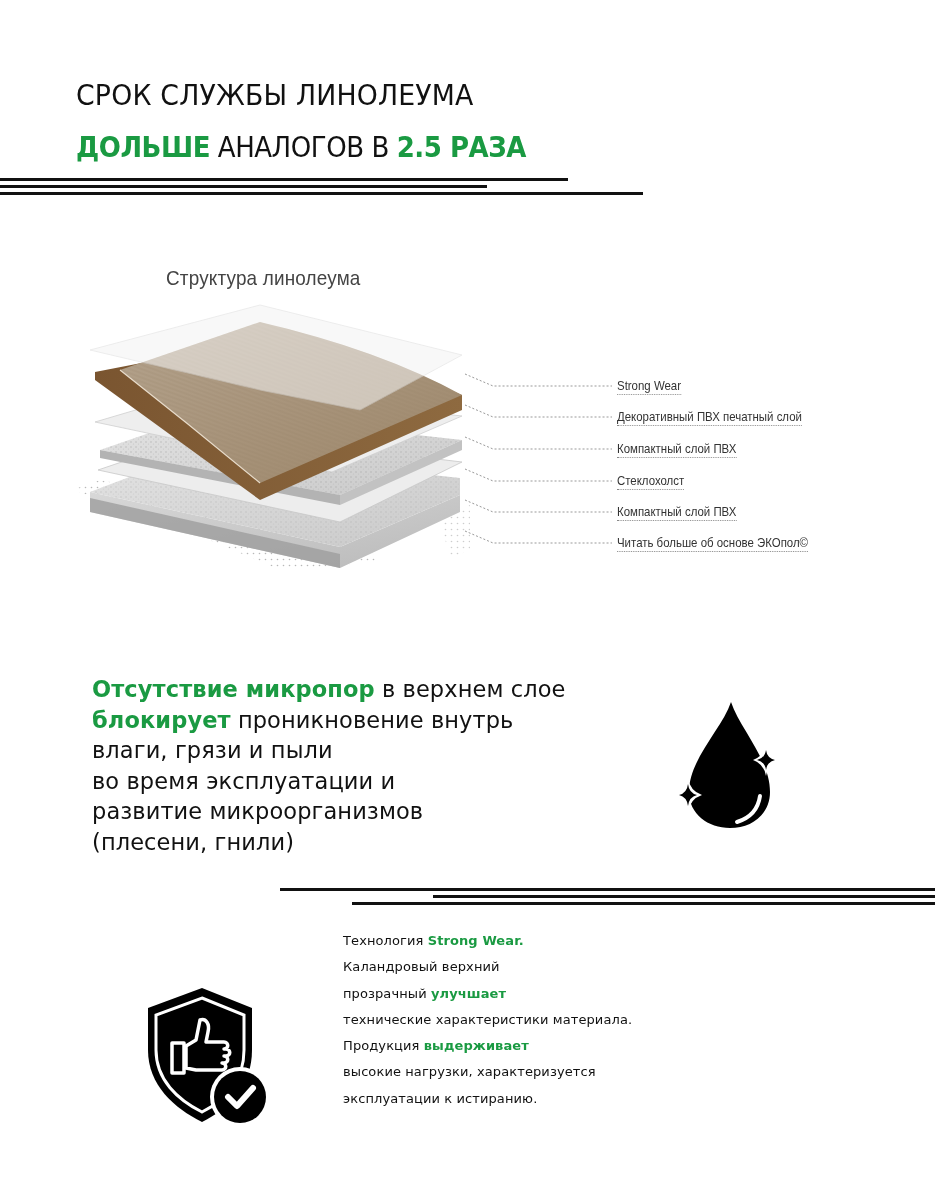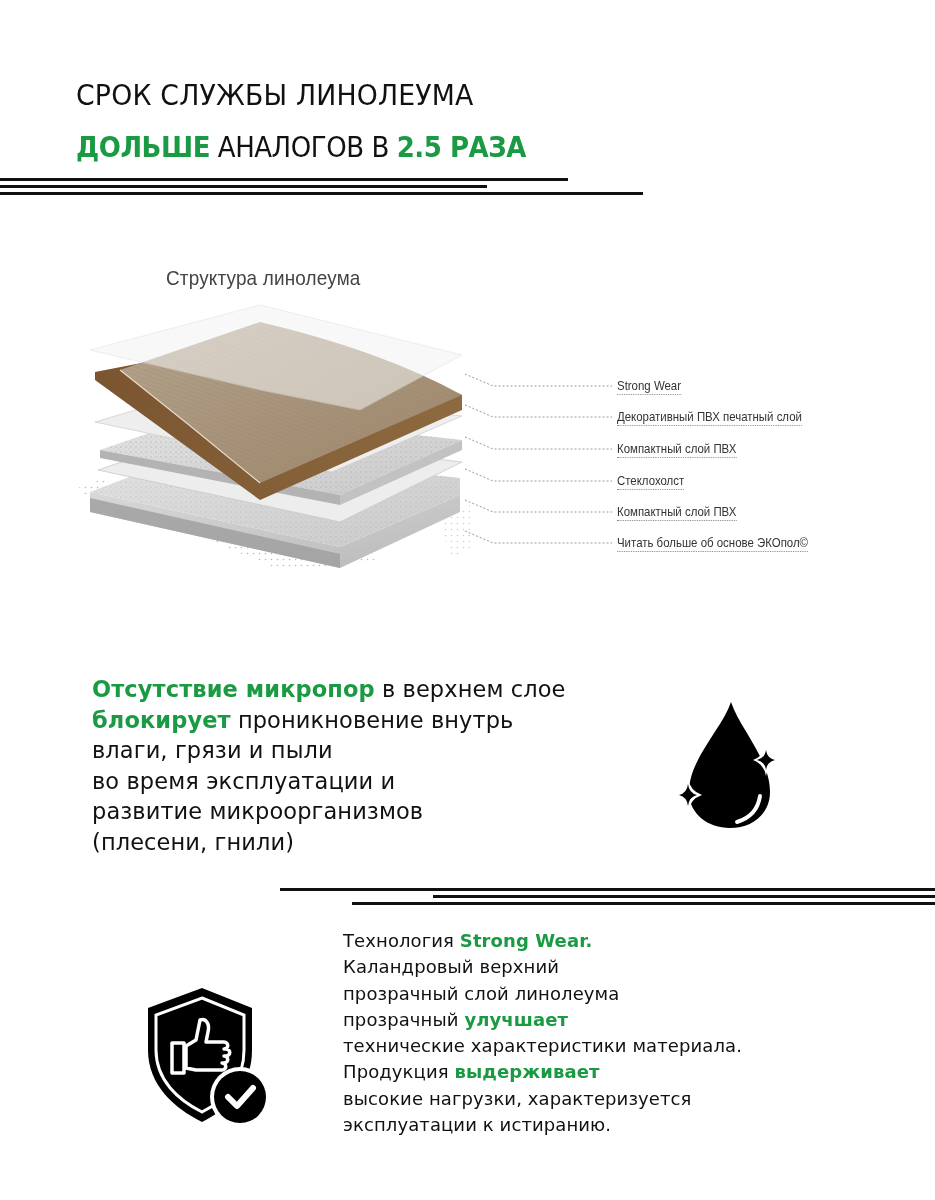--- a/index.html
+++ b/index.html
@@ -26,21 +26,21 @@
                    font-size: 13px; color: #333; white-space: nowrap;
                    border-bottom: 1.5px dotted #888; padding-bottom: 1px; line-height: 15px;
                    transform: scaleX(0.88); transform-origin: left; }
 
     .para1 { left: 92px; top: 674px; width: 580px; font-size: 22.5px; line-height: 30.5px;
              color: #111; letter-spacing: 0.1px; }
     .para1 .ln { display: block; white-space: nowrap; }
 
     .drop-icon { position: absolute; left: 664px; top: 694px; width: 120px; height: 150px; }
 
-    .para2 { left: 343px; top: 928px; width: 580px; font-size: 18px; line-height: 26.3px;
+    .para2 { left: 343px; top: 928px; width: 580px; font-size: 13px; line-height: 26.3px;
              color: #111; letter-spacing: 0.1px; }
     .para2 .ln { display: block; white-space: nowrap; }
 
     .shield-icon { position: absolute; left: 140px; top: 980px; width: 140px; height: 150px; }
   </style>
 </head>
 <body>
 
 <div class="abs title">
   <span class="line line1">СРОК СЛУЖБЫ ЛИНОЛЕУМА</span>
@@ -163,19 +163,18 @@
   </g>
 
   <circle cx="100" cy="117" r="30" fill="#fff"></circle>
   <circle cx="100" cy="117" r="26" fill="#000"></circle>
   <path d="M88,117 L97,126 L113,108" fill="none" stroke="#fff" stroke-width="6" stroke-linecap="round" stroke-linejoin="round"></path>
 </svg>
 
 <div class="abs para2">
   <span class="ln"><span>Технология </span><span class="green">Strong Wear.</span></span>
   <span class="ln">Каландровый верхний</span>
-  <span class="ln">прозрачный слой линолеума</span>
   <span class="ln"><span>прозрачный </span><span class="green">улучшает</span></span>
   <span class="ln">технические характеристики материала.</span>
   <span class="ln"><span>Продукция </span><span class="green">выдерживает</span></span>
   <span class="ln">высокие нагрузки, характеризуется</span>
   <span class="ln">эксплуатации к истиранию.</span>
 </div>
 
 </body></html>

